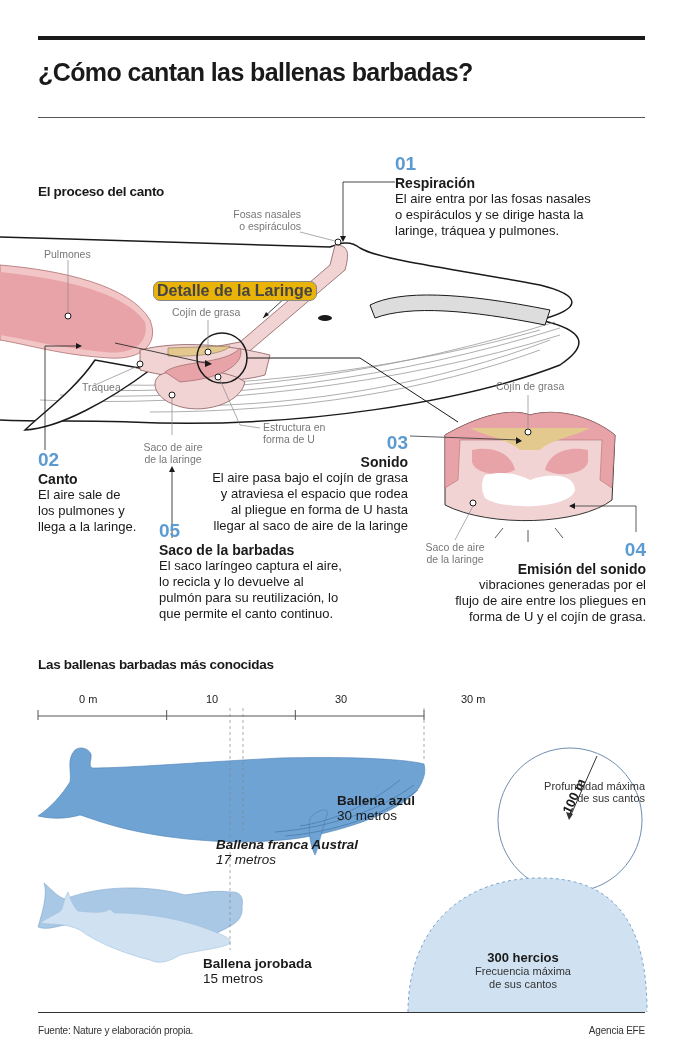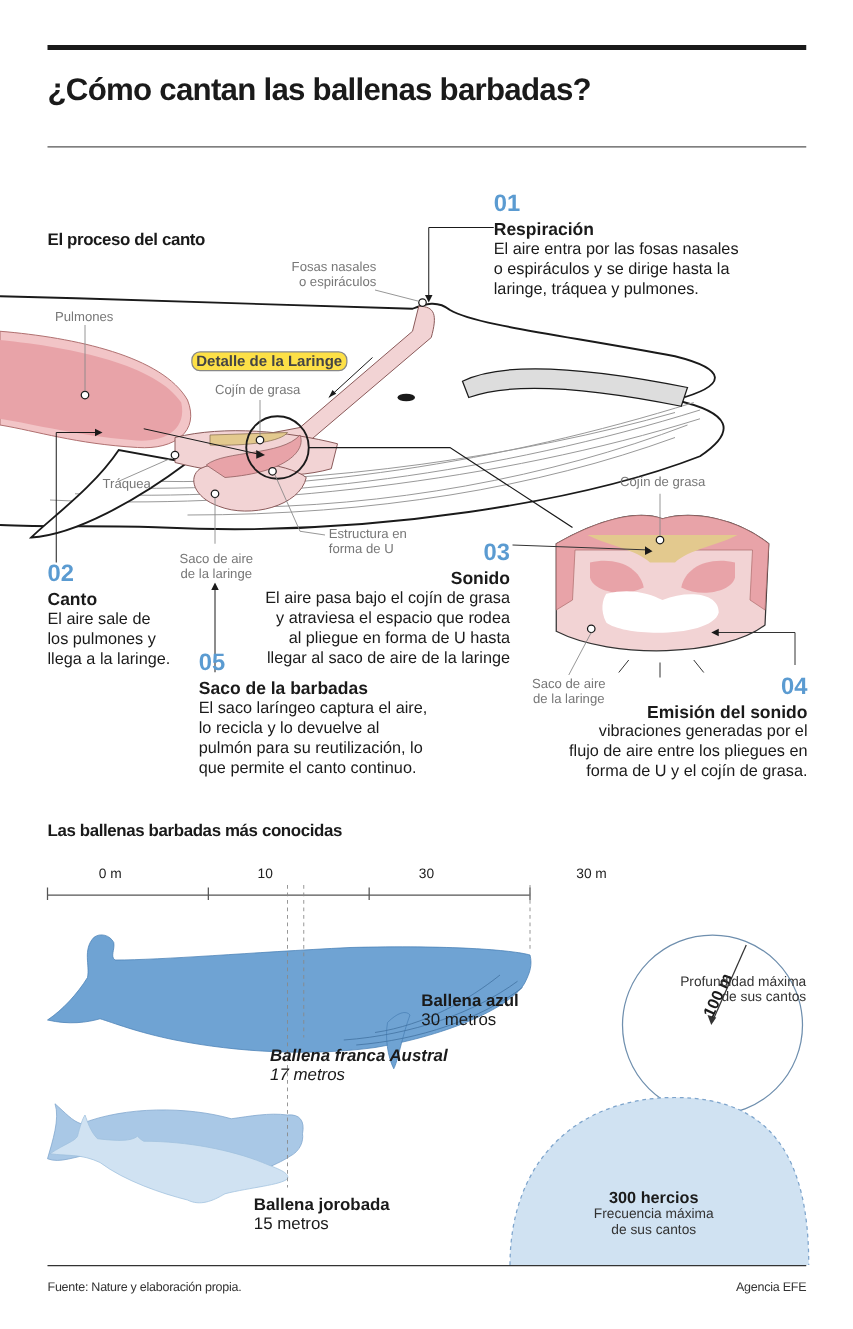--- a/index.html
+++ b/index.html
@@ -7,21 +7,21 @@
   .abs { position: absolute; }
   .top-rule { left: 38px; top: 36px; width: 607px; height: 4px; background: #1a1a1a; }
   .title { left: 38px; top: 58px; font-size: 25px; font-weight: bold; letter-spacing: -0.6px; color: #1a1a1a; }
   .sub-rule { left: 38px; top: 117px; width: 607px; height: 1px; background: #555; }
   .section-title { font-size: 13.5px; font-weight: bold; letter-spacing: -0.3px; }
   .step-num { font-size: 19px; font-weight: bold; color: #5b9bd1; }
   .step-head { font-size: 14px; font-weight: bold; }
   .step-text { font-size: 13px; line-height: 16px; }
   .right { text-align: right; }
   .label { font-size: 10.5px; color: #777; line-height: 12px; }
-  .pill { border: 1px solid #888; border-radius: 7px; padding: 0 3px; font-size: 12px; font-weight: bold; color: #444; background: #fde047; }
+  .pill { border: 1px solid #888; border-radius: 7px; padding: 0 3px; font-size: 16px; font-weight: bold; color: #444; background: #eab308; }
   .scale-label { font-size: 11px; color: #222; padding-left: 45px; }
   .whale-name { font-size: 13.5px; font-weight: bold; }
   .whale-len { font-size: 13.5px; }
   .foot-rule { left: 38px; top: 1012px; width: 607px; height: 1px; background: #333; }
   .foot { font-size: 10px; color: #333; letter-spacing: -0.2px; }
   svg text { font-family: "Liberation Sans", sans-serif; }
 </style>
 </head>
 <body>
 

